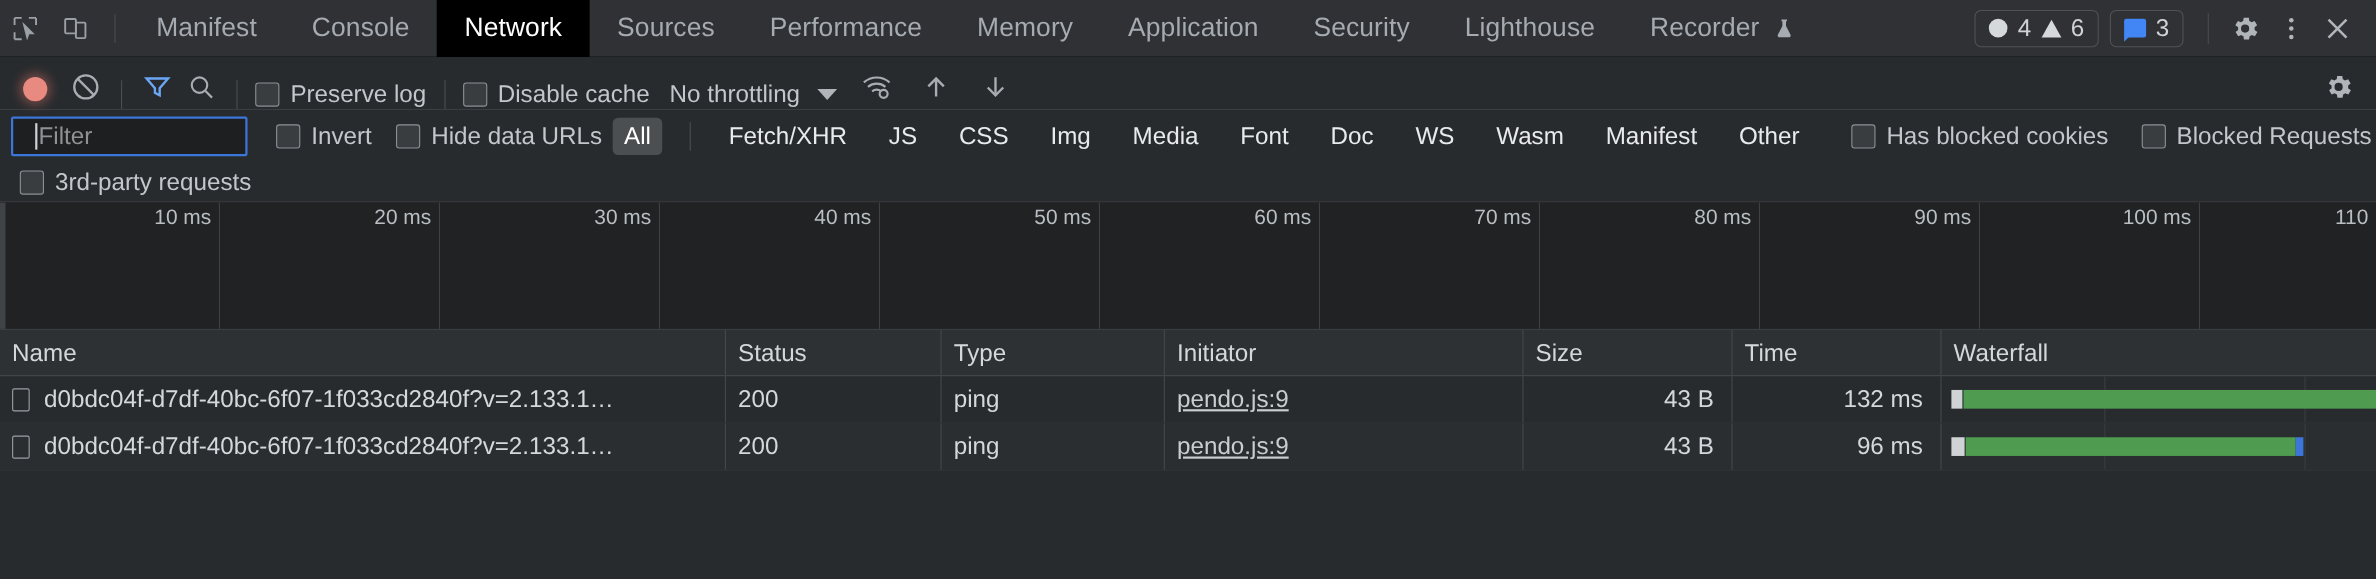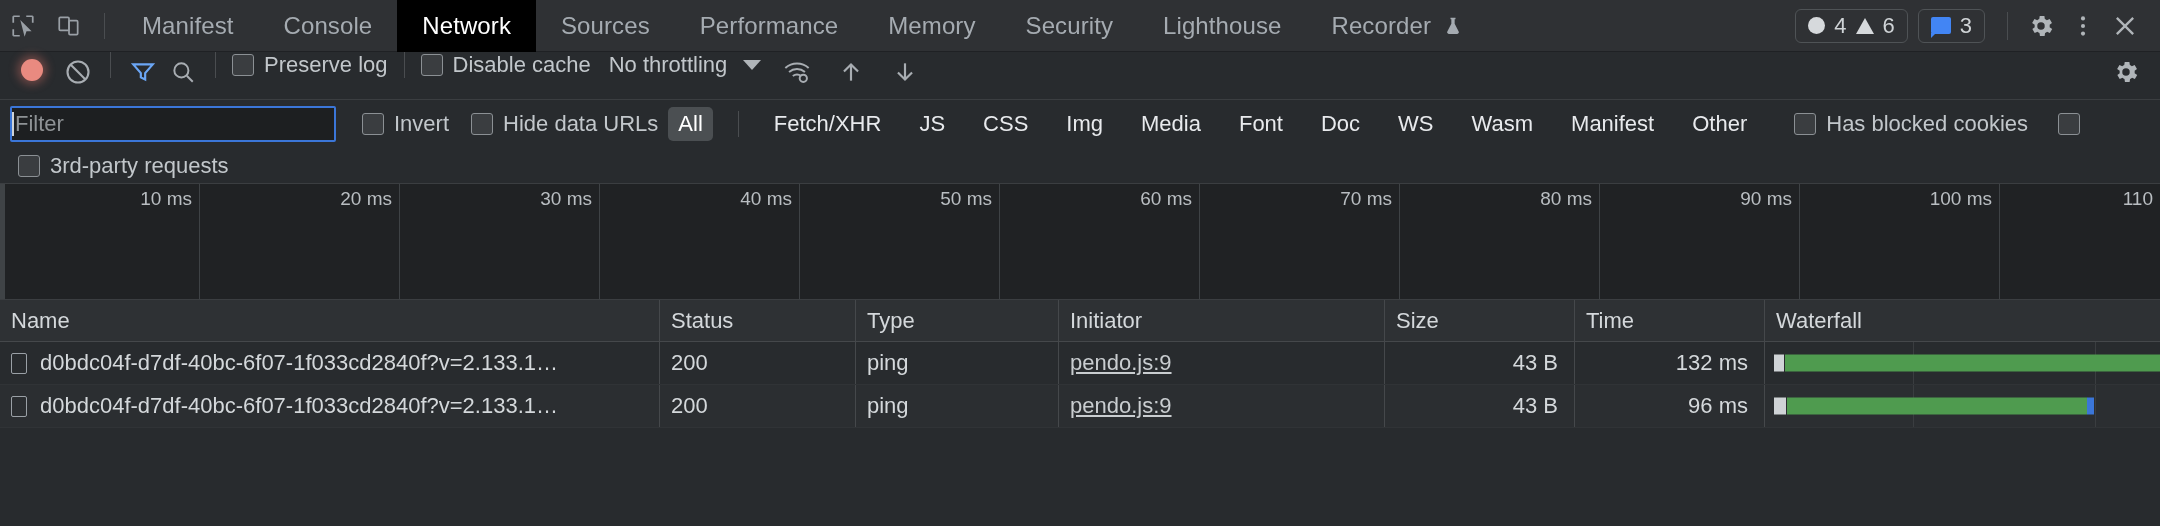--- a/index.html
+++ b/index.html
@@ -80,21 +80,21 @@
   }
   .vdiv { width: 1px; height: 28px; background: #4a4d50; margin: 0 12px; }
   .hdr-btn {
     width: 42px; height: 52px;
     display: flex; align-items: center; justify-content: center;
     color: #9aa0a6;
   }
 
   
   .ctlbar {
-    display: flex; align-items: flex-start;
+    display: flex; align-items: flex-end;
     height: 48px;
     background: #282b2e;
     border-bottom: 1px solid #3b3e41;
     padding-left: 14px;
     position: relative;
   }
   .rec-btn {
     width: 36px; height: 36px;
     display: flex; align-items: center; justify-content: center;
     margin-right: 8px;
@@ -140,21 +140,21 @@
     height: 48px;
     background: #282b2e;
     padding-left: 10px;
   }
   .filter-input {
     width: 326px; height: 36px;
     background: #1d1f21;
     border: 2px solid #3b76d8;
     border-radius: 2px;
     display: flex; align-items: center;
-    padding-left: 0;
+    padding-left: 20px;
     font-size: 22px;
     color: #8e9295;
     position: relative;
   }
   .caret-bar {
     width: 2px; height: 24px; background: #cfd3d6; margin-right: 1px;
   }
   .fb-sep { width: 1px; height: 26px; background: #4a4d50; margin: 0 16px; }
   .type-chip {
     font-size: 22px; color: #e8eaed;
@@ -278,20 +278,23 @@
         <span>Network</span>
       </div>
     <div class="tab">
         <span>Sources</span>
       </div>
     <div class="tab">
         <span>Performance</span>
       </div>
     <div class="tab">
         <span>Memory</span>
+      </div>
+    <div class="tab">
+        <span>Application</span>
       </div>
     <div class="tab">
         <span>Security</span>
       </div>
     <div class="tab">
         <span>Lighthouse</span>
       </div>
     <div class="tab">
       <span>Recorder</span>
       <span class="flask">
@@ -431,20 +434,21 @@
   <div class="type-chip">Wasm</div>
   <div class="type-chip">Manifest</div>
   <div class="type-chip">Other</div>
 
   <div class="check-item" style="margin-left:28px">
     <span class="cbox"></span>
     <span>Has blocked cookies</span>
   </div>
   <div class="check-item" style="margin-left:26px">
     <span class="cbox"></span>
+    <span>Blocked Requests</span>
   </div>
 </div>
 
 <div class="thirdparty">
   <div class="check-item">
     <span class="cbox"></span>
     <span>3rd-party requests</span>
   </div>
 </div>
 

